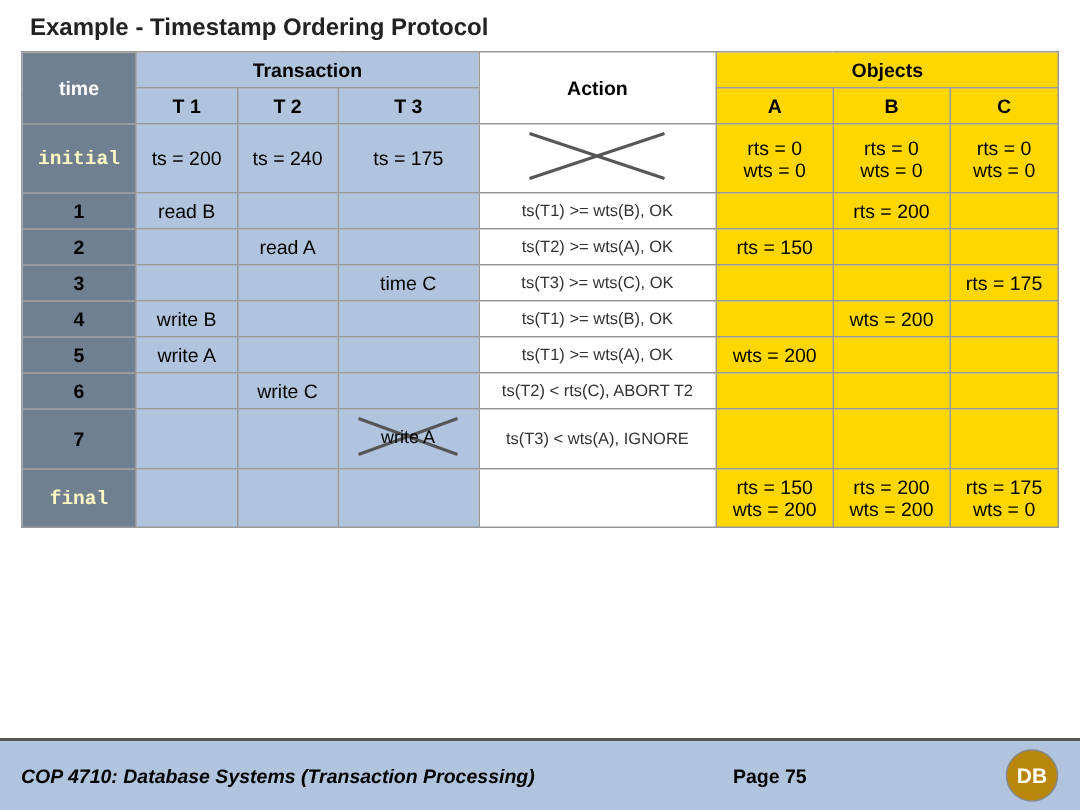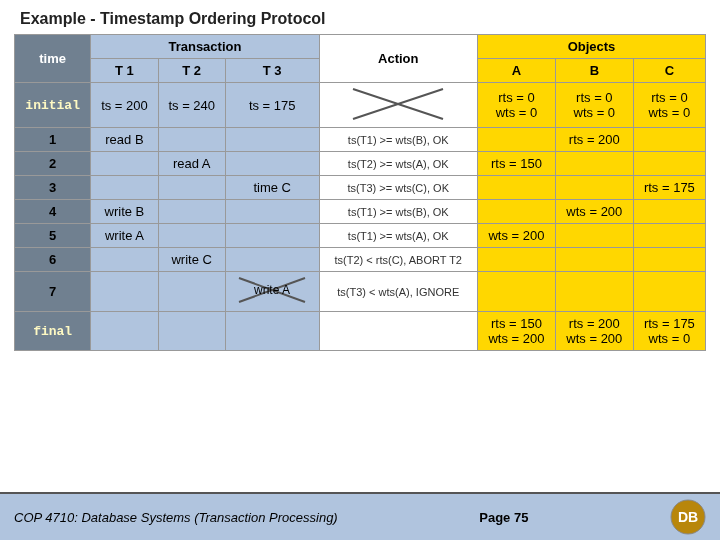--- a/index.html
+++ b/index.html
@@ -87,21 +87,21 @@
       background: #b0c4de;
       padding: 5px 14px;
       display: flex;
       justify-content: space-between;
       align-items: center;
       border-top: 2px solid #555;
     }
     .footer-left {
       font-style: italic;
       font-size: 13px;
-      font-weight: normal;
+      font-weight: bold;
       color: #000;
     }
     .footer-right {
       font-size: 13px;
       font-weight: bold;
       color: #000;
     }
     .footer-logo {
       width: 36px;
       height: 36px;

